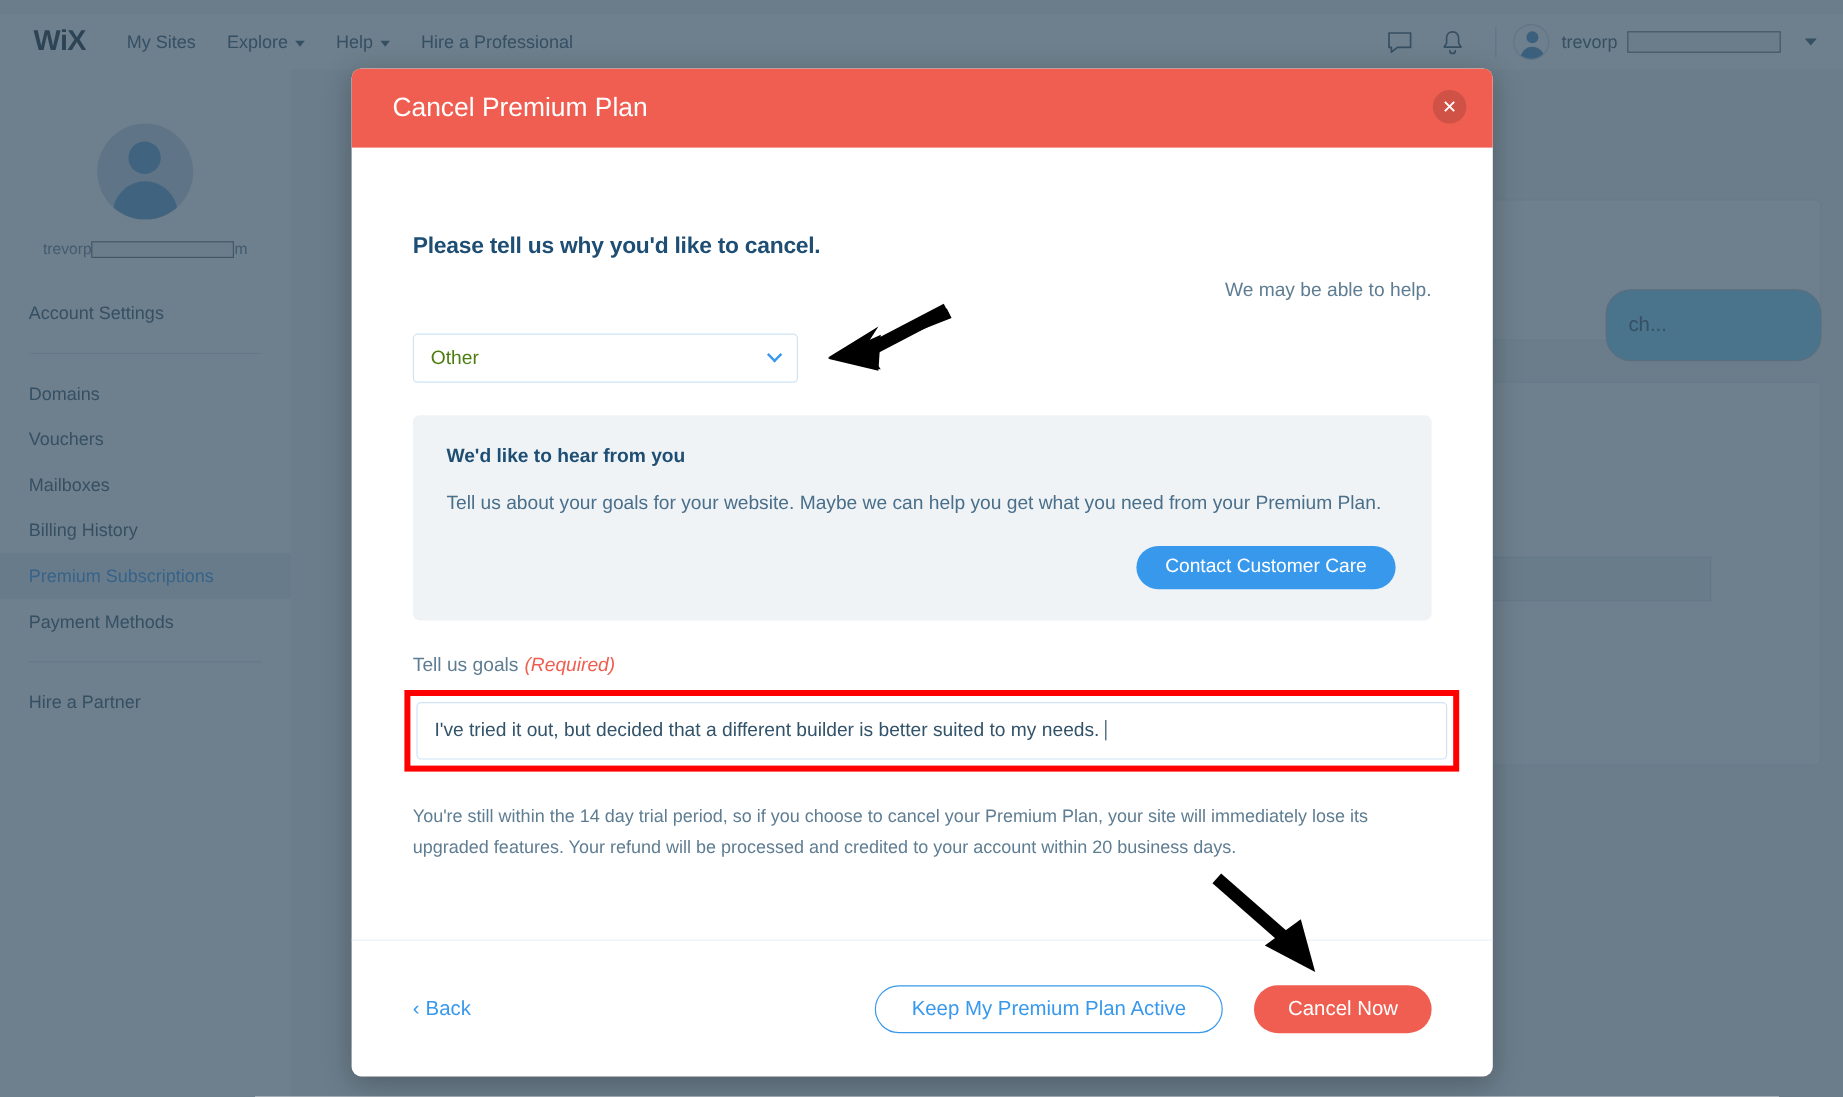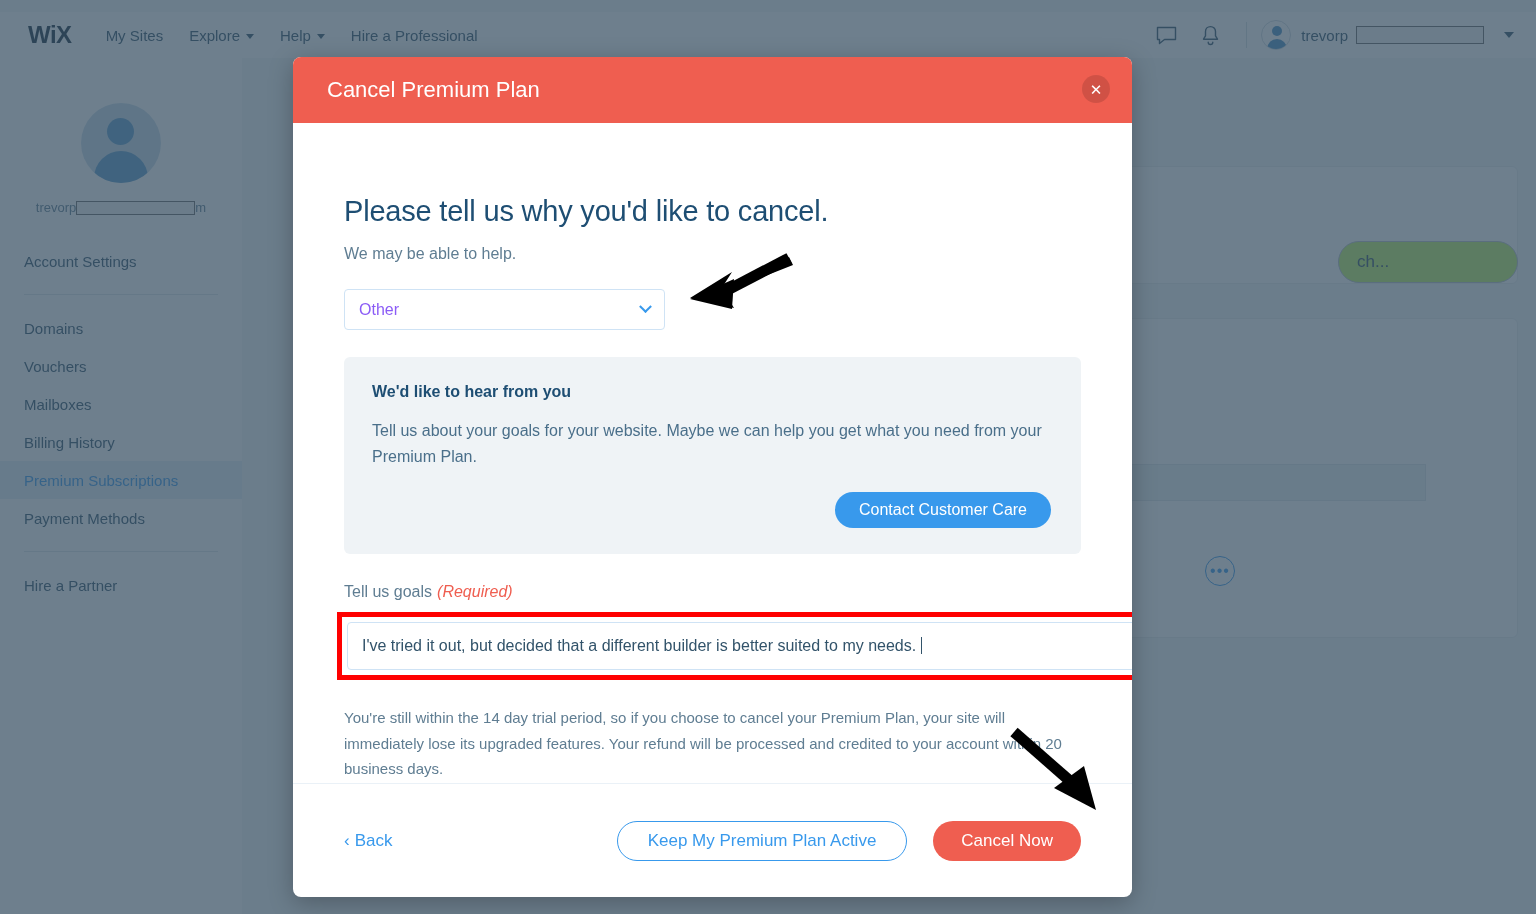--- a/index.html
+++ b/index.html
@@ -97,70 +97,70 @@
   .side-link.account { margin-top: 27px; }
   .side-sep { height: 1px; background: #dfe5e8; margin: 14px 24px; }
   .side-link.active { background: #e7f0f7; color: #3899ec; }
 
   .bg-content { position: absolute; top: 46px; left: 242px; right: 0; bottom: 0; }
   .bg-card {
     position: absolute; background: #ffffff; border-radius: 6px;
     border: 1px solid #e8ecee;
   }
   .bg-search {
-    position: absolute; right: 18px; top: 195px; width: 180px; height: 42px;
-    border: 1px solid #b6c1c9; border-radius: 21px; background: #bef264;
+    position: absolute; right: 18px; top: 195px; width: 180px; height: 60px;
+    border: 1px solid #b6c1c9; border-radius: 21px; background: #7dd3fc;
     display: flex; align-items: center; padding-left: 18px;
     font-size: 17px; color: #32536a;
   }
   .bg-row {
     position: absolute; background: #eef2f4; border: 1px solid #dfe5e8;
   }
   .bg-dots {
     position: absolute; width: 30px; height: 30px; border-radius: 50%;
     border: 1px solid #3899ec; display: flex; align-items: center;
     justify-content: center; color: #3899ec; font-size: 16px; line-height: 4px;
     letter-spacing: 1px; background: #ffffff;
   }
 
   .dimmer {
     position: absolute; inset: 0; background: rgba(54, 78, 97, 0.72);
     z-index: 5;
   }
 
   
   .modal {
-    position: absolute; left: 293px; top: 57px; width: 839px; height: 840px;
+    position: absolute; left: 293px; top: 57px; width: 951px; height: 840px;
     background: #ffffff; border-radius: 8px; z-index: 10;
     box-shadow: 0 6px 24px rgba(0,0,0,0.25);
     display: flex; flex-direction: column; overflow: hidden;
   }
   .modal-header {
     height: 66px; background: #ef5e50; display: flex; align-items: center;
     padding: 0 34px; flex: 0 0 auto; position: relative;
   }
   .modal-title { color: #ffffff; font-size: 22px; }
   .close-circle {
     position: absolute; right: 22px; top: 18px; width: 28px; height: 28px;
     border-radius: 50%; background: rgba(0,0,0,0.13);
     display: flex; align-items: center; justify-content: center;
     color: #ffffff; font-size: 15px; cursor: pointer; line-height: 1;
   }
 
   .modal-body { flex: 1 1 auto; padding: 72px 51px 0 51px; position: relative; }
 
   .h1 {
-    font-size: 29px; font-weight: 400; color: #1e4e73; letter-spacing: -0.2px;
-  }
-  .sub { margin-top: 17px; font-size: 16px; color: #5f7d92; }
+    font-size: 19px; font-weight: 700; color: #1e4e73; letter-spacing: -0.2px;
+  }
+  .sub { margin-top: 17px; font-size: 16px; color: #5f7d92; text-align: right; }
 
   .select-box {
     margin-top: 26px; width: 321px; height: 41px; border: 1px solid #cfe3f5;
     border-radius: 4px; display: flex; align-items: center;
-    padding: 0 14px; font-size: 16px; color: #8b5cf6; cursor: pointer;
+    padding: 0 14px; font-size: 16px; color: #4d7c0f; cursor: pointer;
     background: #ffffff;
   }
   .select-chevron {
     margin-left: auto; width: 9px; height: 9px; border-right: 2px solid #3899ec;
     border-bottom: 2px solid #3899ec; transform: rotate(45deg) translate(-2px,-2px);
   }
 
   .info-box {
     margin-top: 27px; background: #eff3f6; border-radius: 6px;
     padding: 26px 30px 26px 28px;

